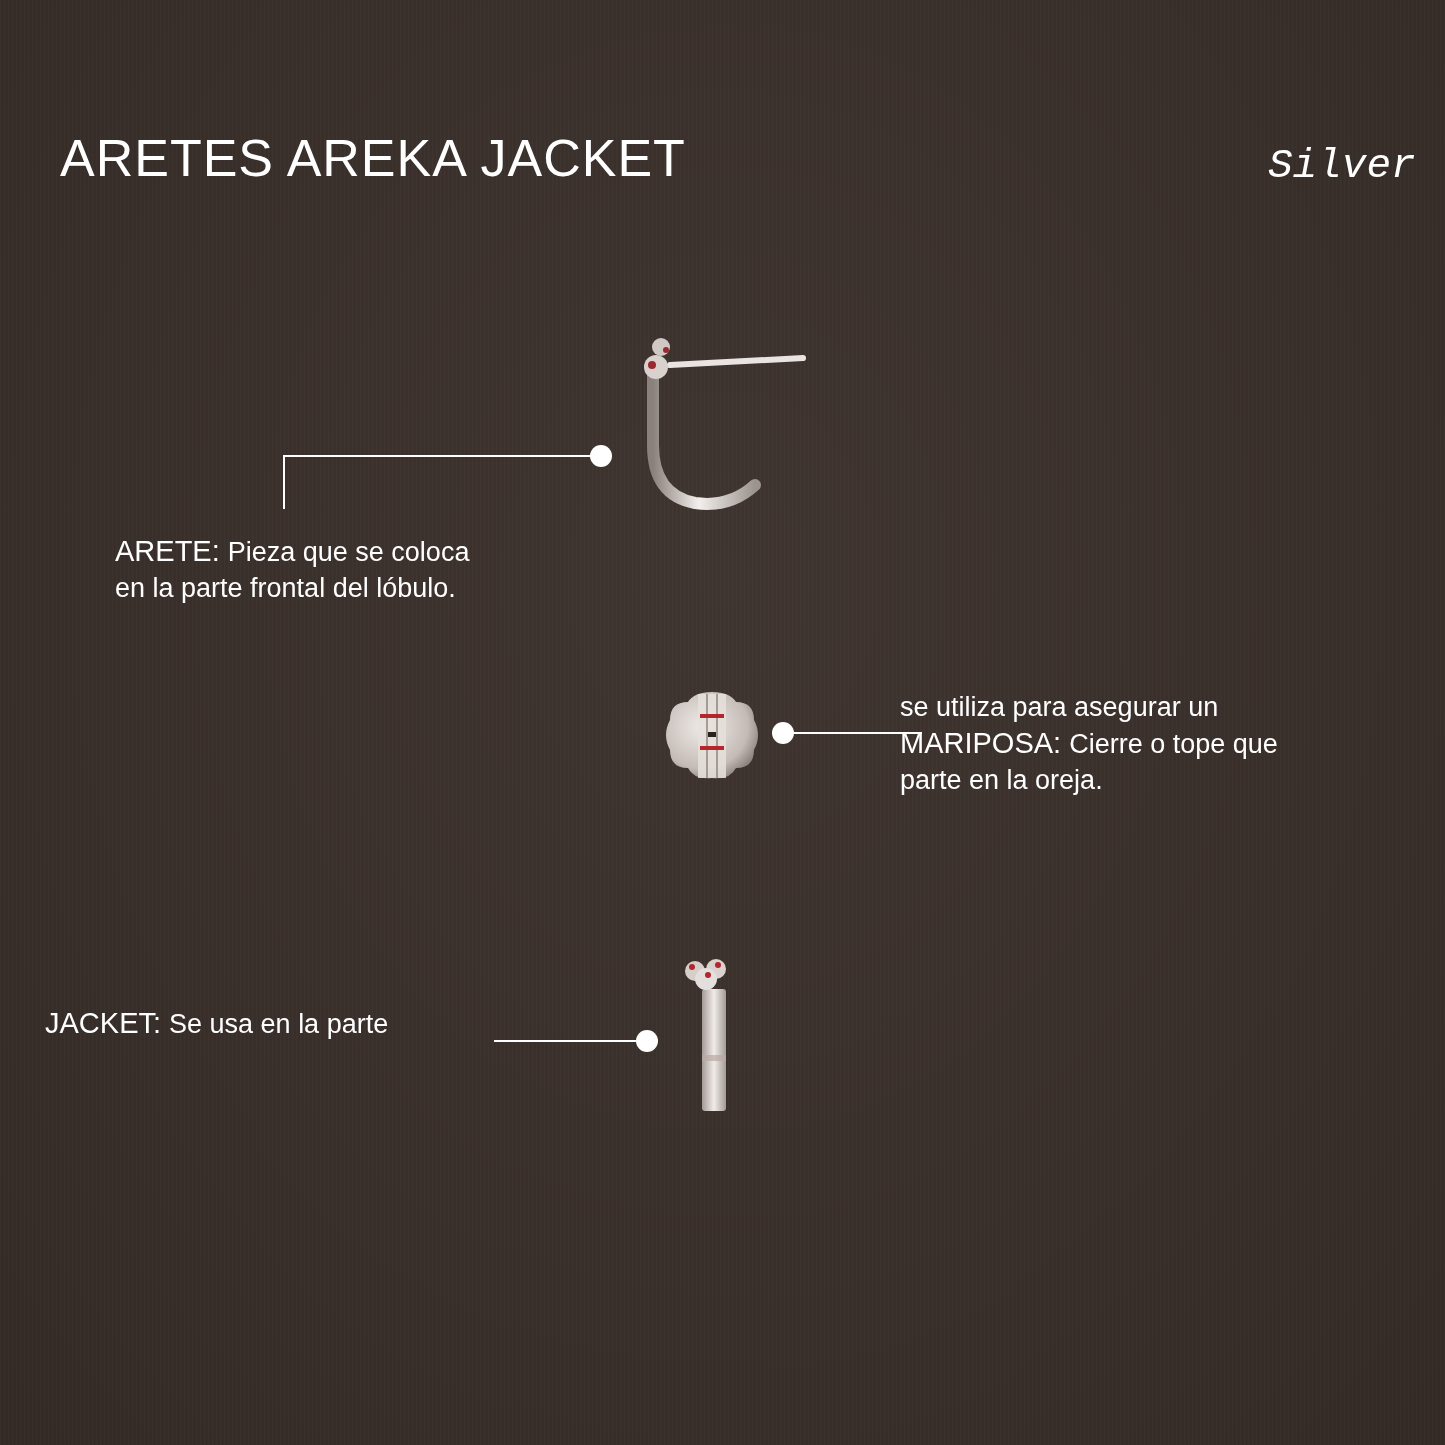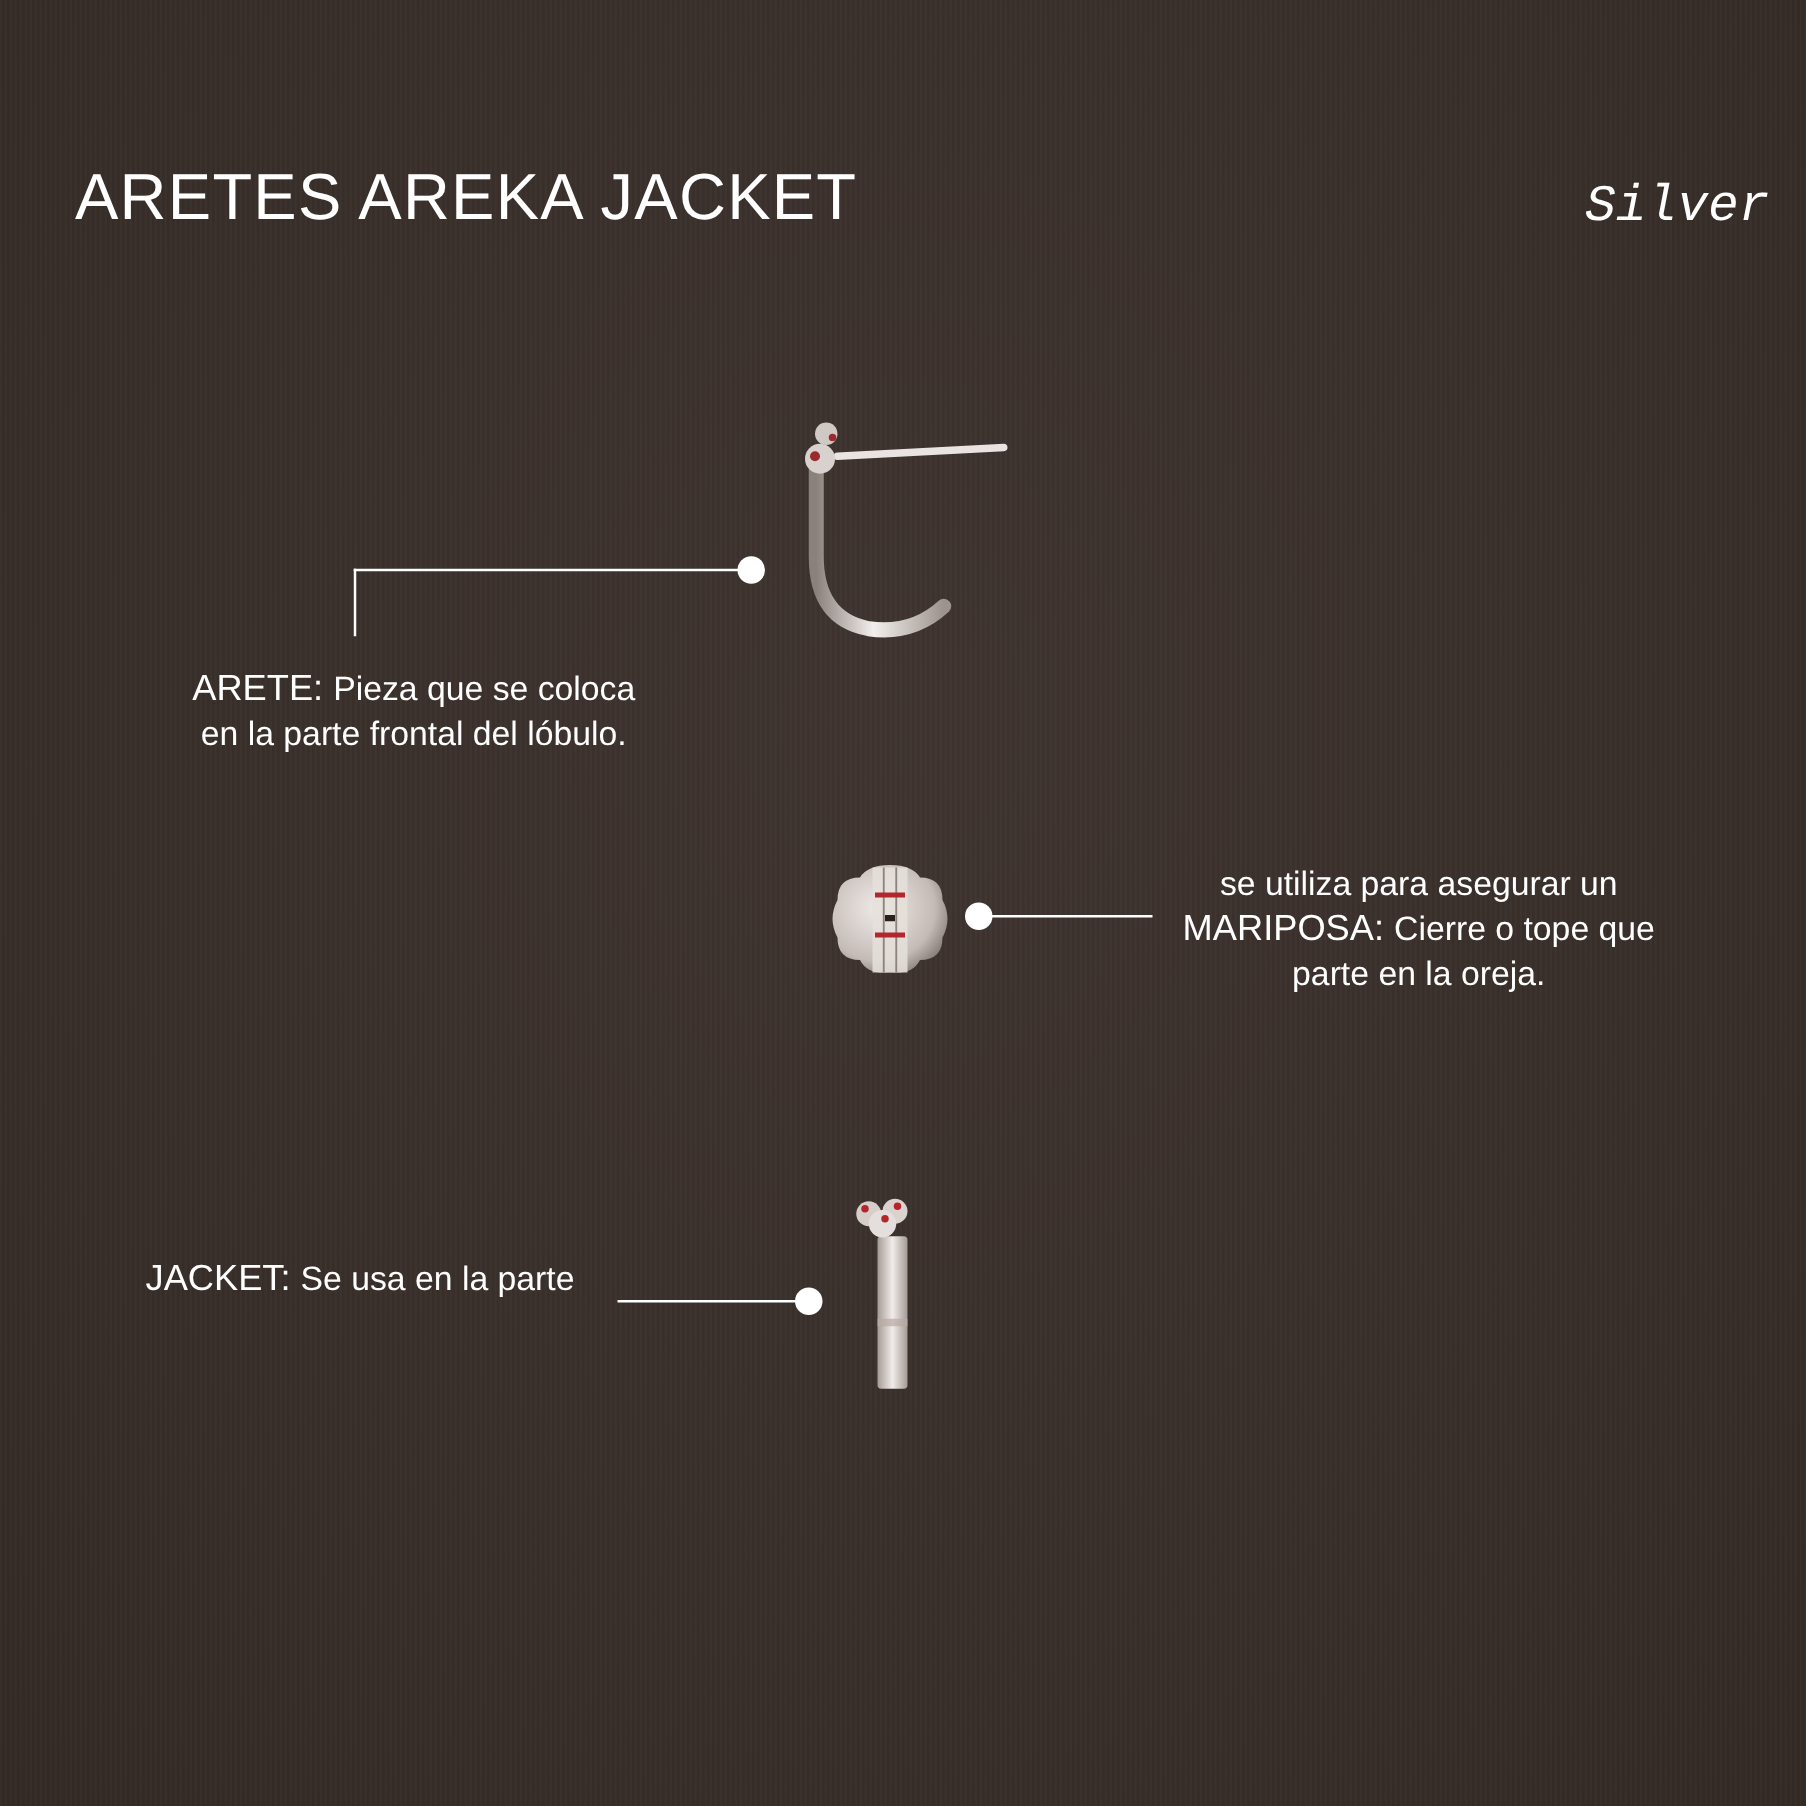--- a/index.html
+++ b/index.html
@@ -18,21 +18,21 @@
     white-space:nowrap;
   }
   .subtitle {
     position:absolute; left:1268px; top:138px;
     font-family:Liberation Mono, monospace;
     font-style:italic; font-size:41px; line-height:56px;
   }
   .dot { position:absolute; width:22px; height:22px; border-radius:50%; background:#fff; }
   .hline { position:absolute; height:2px; background:#fff; }
   .vline { position:absolute; width:2px; background:#fff; }
-  .note { position:absolute; font-size:27px; line-height:36px; text-align:center; white-space:nowrap; font-weight:300; }
+  .note { position:absolute; font-size:27px; line-height:36px; white-space:nowrap; font-weight:300; }
   .note b { font-weight:400; font-size:29px; margin-right:8px; }
   .jewel { position:absolute; }
 </style>
 </head>
 <body>
 
 <div class="title">ARETES AREKA JACKET</div>
 <div class="subtitle">Silver</div>
 
 <svg class="jewel" style="left:625px;top:325px;" width="190" height="200" viewBox="0 0 190 200">
@@ -94,15 +94,15 @@
   <circle cx="17" cy="16" r="10" fill="#d5cec9"></circle>
   <circle cx="38" cy="14" r="10" fill="#d9d2ce"></circle>
   <circle cx="28" cy="24" r="11" fill="#e4dfdc"></circle>
   <circle cx="14" cy="12" r="3" fill="#b3262c"></circle>
   <circle cx="40" cy="10" r="3" fill="#b3262c"></circle>
   <circle cx="30" cy="20" r="3" fill="#b3262c"></circle>
   <rect x="24" y="100" width="24" height="6" fill="#b9aaa4" opacity="0.7"></rect>
 </svg>
 <div class="dot" style="left:636px;top:1030px;"></div>
 <div class="hline" style="left:494px;top:1040px;width:145px;"></div>
-<div class="note" style="left:63px;top:1005px;width:450px;">
+<div class="note" style="left:45px;top:1005px;width:450px;">
   <div><b>JACKET:</b><span>Se usa en la parte</span></div>
 </div>
 
 </body></html>

